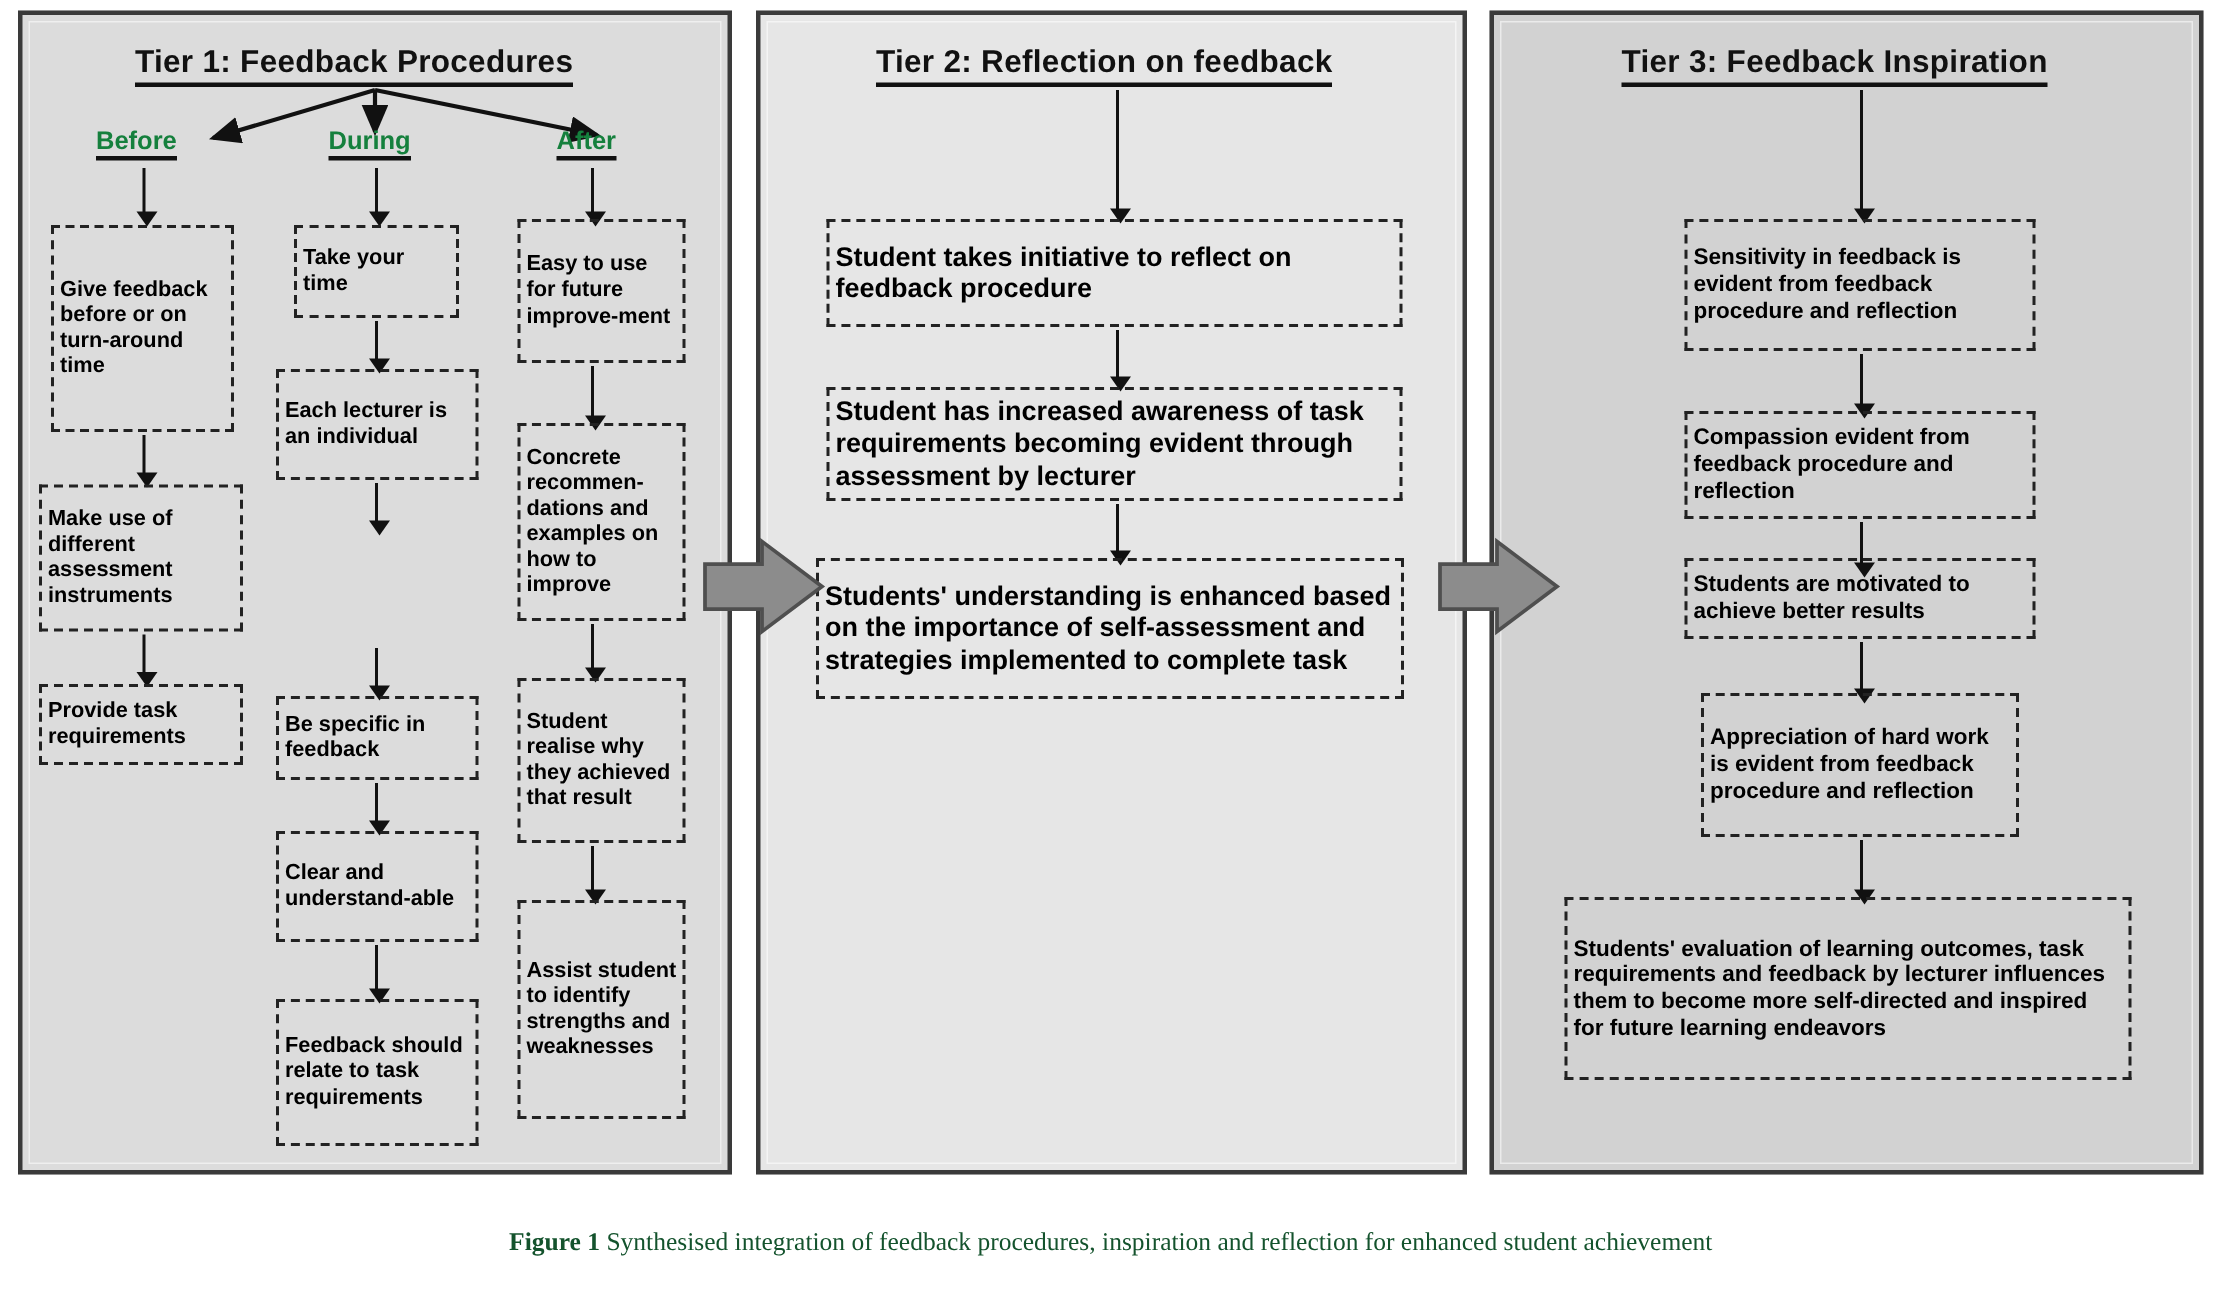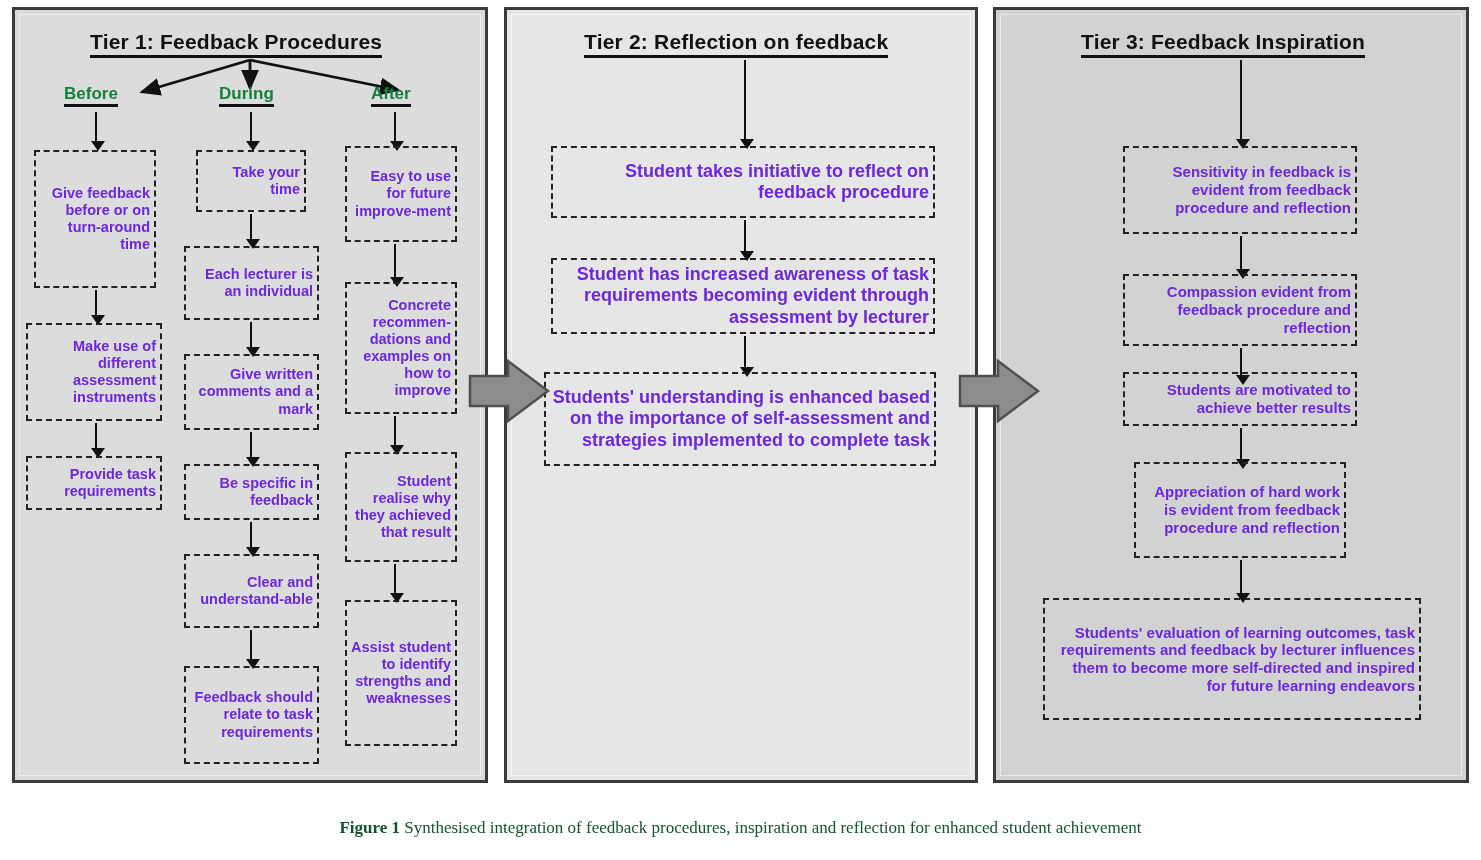--- a/index.html
+++ b/index.html
@@ -57,23 +57,23 @@
   #head-after{left:371px;top:84px;}
 
   
   .dbox{
     position:absolute;
     box-sizing:border-box;
     border:2px dashed #222;
     display:flex;
     align-items:center;
     justify-content:center;
-    text-align:right;
+    text-align:left;
     font-weight:bold;
-    color:#6d28d9;
+    color:#000000;
     line-height:1.18;
     padding:3px 4px;
   }
   .dbox.small{font-size:14.5px;}
   .dbox.mid{font-size:15px;}
   .dbox.wide{font-size:18px;}
 
   
   .v-arrow{
     position:absolute;
@@ -142,21 +142,20 @@
   <div class="dbox small" style="left:34px;top:150px;width:122px;height:138px;">Give feedback before or on turn-around time</div>
   <div class="v-arrow" style="left:95px;top:290px;height:26px;"></div>
   <div class="dbox small" style="left:26px;top:323px;width:136px;height:98px;">Make use of different assessment instruments</div>
   <div class="v-arrow" style="left:95px;top:423px;height:26px;"></div>
   <div class="dbox small" style="left:26px;top:456px;width:136px;height:54px;">Provide task requirements</div>
 
   <div class="dbox small" style="left:196px;top:150px;width:110px;height:62px;">Take your time</div>
   <div class="v-arrow" style="left:250px;top:214px;height:26px;"></div>
   <div class="dbox small" style="left:184px;top:246px;width:135px;height:74px;">Each lecturer is an individual</div>
   <div class="v-arrow" style="left:250px;top:322px;height:26px;"></div>
-  <div class="dbox small" style="left:184px;top:354px;width:135px;height:76px;">Give written comments and a mark</div>
   <div class="v-arrow" style="left:250px;top:432px;height:26px;"></div>
   <div class="dbox small" style="left:184px;top:464px;width:135px;height:56px;">Be specific in feedback</div>
   <div class="v-arrow" style="left:250px;top:522px;height:26px;"></div>
   <div class="dbox small" style="left:184px;top:554px;width:135px;height:74px;">Clear and understand-able</div>
   <div class="v-arrow" style="left:250px;top:630px;height:30px;"></div>
   <div class="dbox small" style="left:184px;top:666px;width:135px;height:98px;">Feedback should relate to task requirements</div>
 
   <div class="dbox small" style="left:345px;top:146px;width:112px;height:96px;">Easy to use for future improve-ment</div>
   <div class="v-arrow" style="left:394px;top:244px;height:34px;"></div>
   <div class="dbox small" style="left:345px;top:282px;width:112px;height:132px;">Concrete recommen-dations and examples on how to improve</div>

